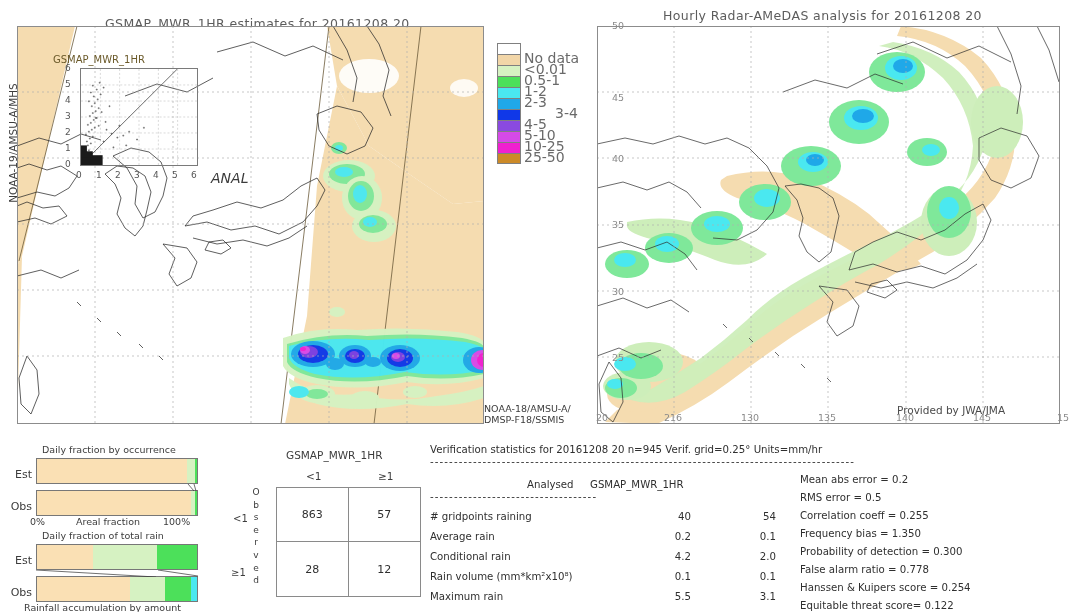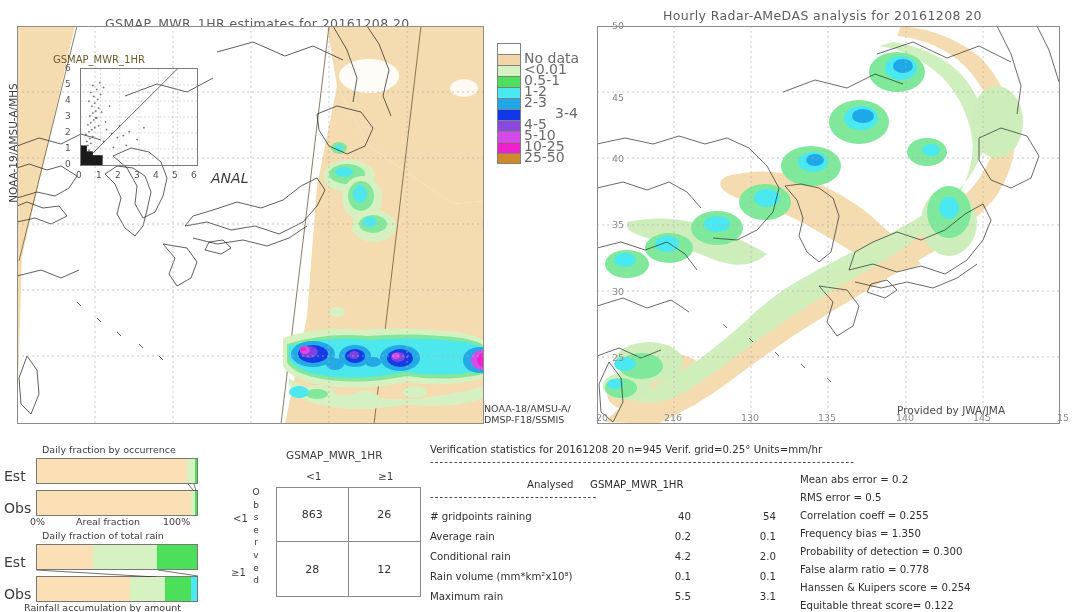--- a/index.html
+++ b/index.html
@@ -42,21 +42,22 @@
     position: absolute; left: 37px; top: 2px; right: 2px; bottom: 23px;
     border: 1px solid #7a7a7a; background: transparent;
   }
   #inset .iax { position: absolute; font-size: 9px; color: #555; }
 
   
   .barchart { position: absolute; }
   .bar-row { position: absolute; height: 26px; border: 1px solid #777; display: flex; }
   .bar-seg { height: 100%; }
   .bar-name {
-    position: absolute; font-size: 14px; color: #3c3c3c; width: 28px;
+    position: absolute; font-size: 11px; color: #3c3c3c; width: 28px;
+    text-align: right;
   }
   .bc-title {
     position: absolute; font-size: 9.5px; color: #3c3c3c; white-space: nowrap;
   }
 
   
   #ctable { position: absolute; left: 276px; top: 487px; width: 145px; height: 110px; }
   #ctable .cgrid {
     position: absolute; inset: 0; border: 1px solid #8a8a8a;
     display: grid; grid-template-columns: 1fr 1fr; grid-template-rows: 1fr 1fr;
@@ -499,21 +500,21 @@
       <div>e</div>
       <div>r</div>
       <div>v</div>
       <div>e</div>
       <div>d</div>
     </div>
 
   <div id="ctable">
     <div class="cgrid">
       <div class="cell b-r b-b">863</div>
-      <div class="cell b-b">26</div>
+      <div class="cell b-b">57</div>
       <div class="cell b-r">28</div>
       <div class="cell">12</div>
     </div>
   </div>
 
   <div class="stat" style="left:430px; top:444px;">Verification statistics for 20161208 20   n=945  Verif. grid=0.25°   Units=mm/hr</div>
   <div class="dash" style="left:430px; top:456px; width:645px;">-----------------------------------------------------------------------------------------</div>
 
   <div class="stat" style="left:527px; top:479px;">Analysed</div>
   <div class="stat" style="left:590px; top:479px;">GSMAP_MWR_1HR</div>

